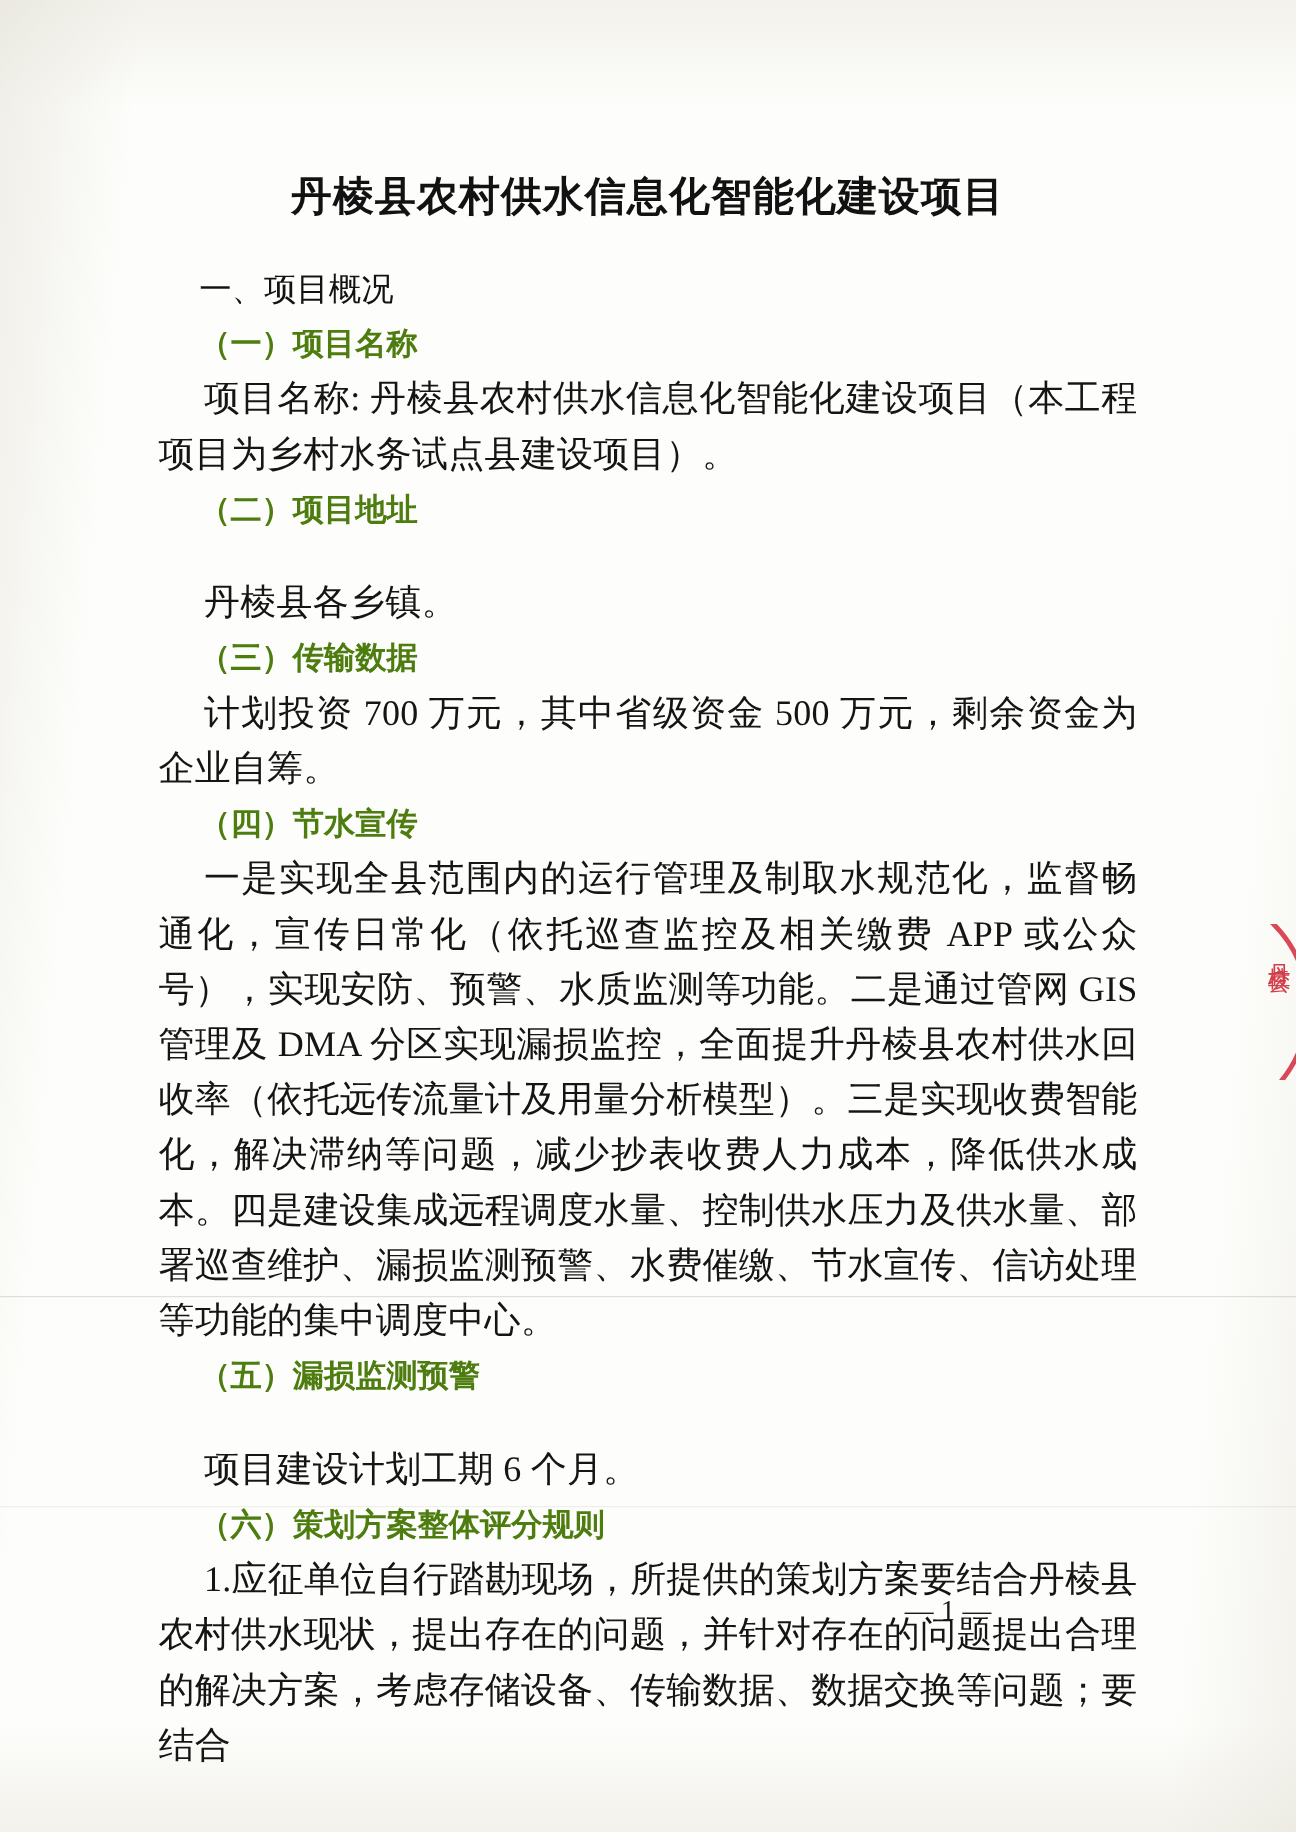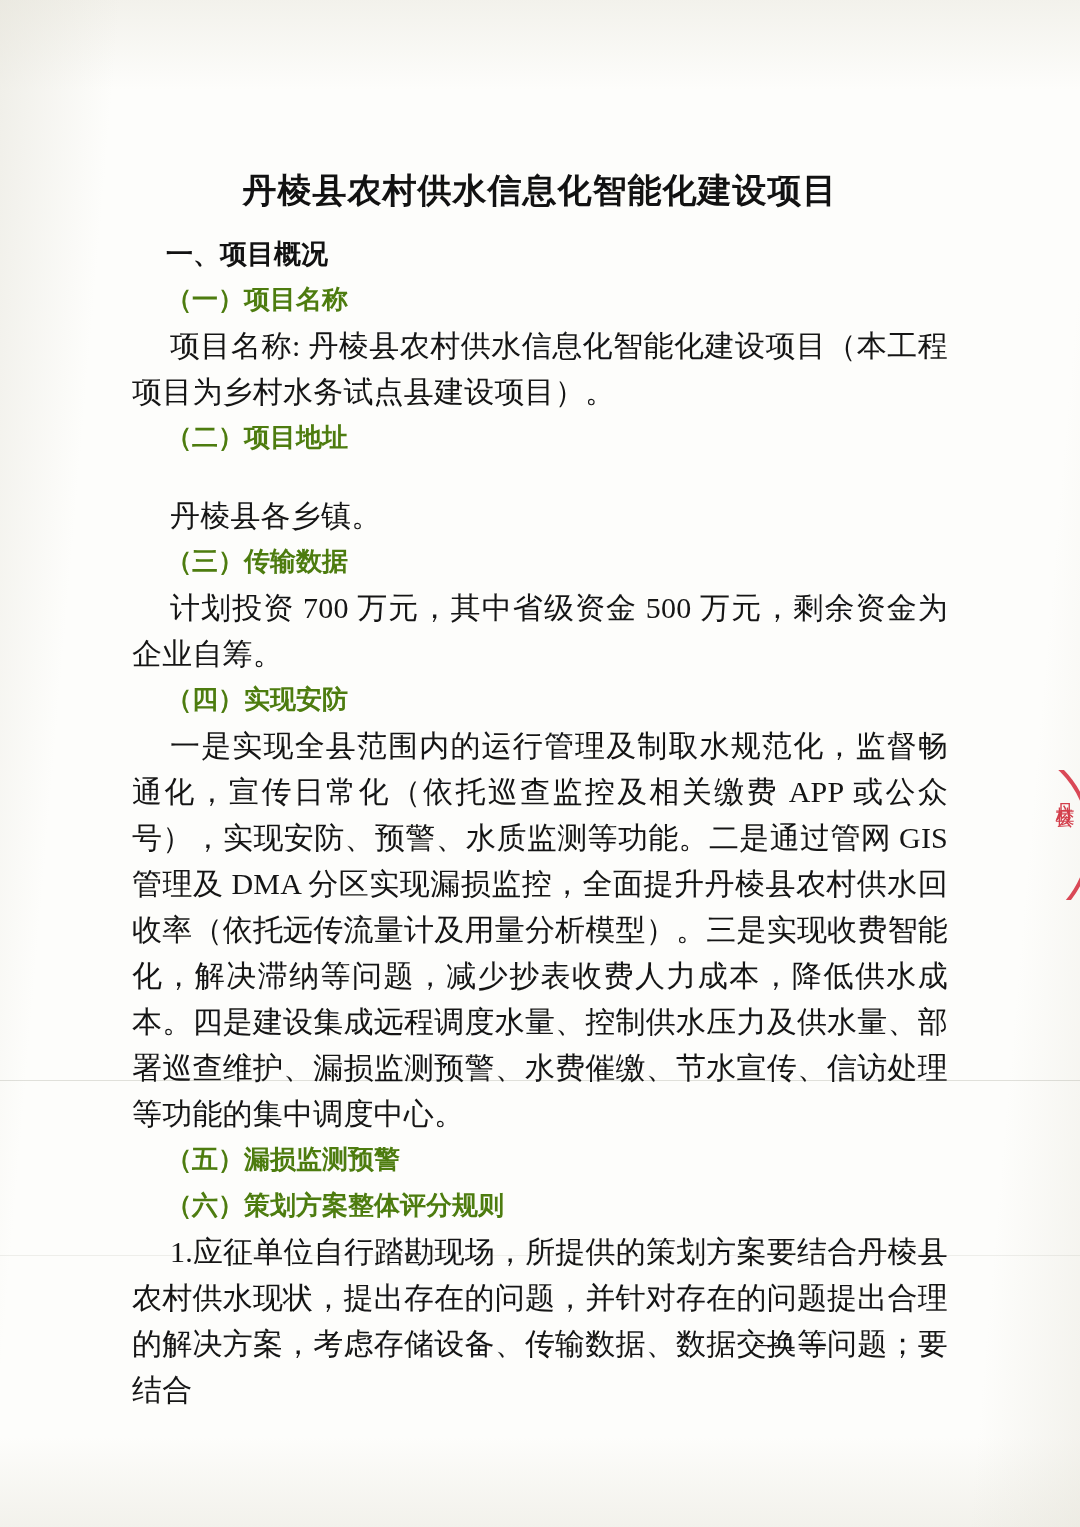--- a/index.html
+++ b/index.html
@@ -35,40 +35,40 @@
     position: absolute;
     left: 0;
     width: 100%;
     height: 1px;
     background: rgba(170,168,158,0.35);
     pointer-events: none;
   }
   .content {
     position: absolute;
     left: 132px;
-    top: 164px;
+    top: 138px;
     width: 816px;
   }
   .title {
     text-align: center;
     font-weight: bold;
     font-size: 34px;
     line-height: 54px;
     letter-spacing: 1px;
     color: #121212;
     font-family: "Liberation Serif", serif;
   }
   .title .line2 {
     display: block;
   }
   .section-h {
-    font-weight: bold;
+    font-weight: normal;
     font-size: 27px;
     line-height: 46px;
-    margin-top: 13px;
+    margin-top: 26px;
     text-indent: 34px;
     color: #121212;
   }
   .sub-h {
     font-weight: bold;
     font-size: 26px;
     line-height: 46px;
     text-indent: 34px;
     color: #4d7c0f;
   }
@@ -154,24 +154,25 @@
 
     <div class="sub-h">（一）项目名称</div>
     <p class="body">项目名称: 丹棱县农村供水信息化智能化建设项目（本工程项目为乡村水务试点县建设项目）。</p>
 
     <div class="sub-h">（二）项目地址</div>
     <p class="body nojustify">丹棱县各乡镇。</p>
 
     <div class="sub-h">（三）传输数据</div>
     <p class="body">计划投资 700 万元，其中省级资金 500 万元，剩余资金为企业自筹。</p>
 
-    <div class="sub-h">（四）实现安防</div>
+    <div class="sub-h">（四）节水宣传</div>
     <p class="body">一是实现全县范围内的运行管理及制取水规范化，监督畅通化，宣传日常化（依托巡查监控及相关缴费 APP 或公众号），实现安防、预警、水质监测等功能。二是通过管网 GIS 管理及 DMA 分区实现漏损监控，全面提升丹棱县农村供水回收率（依托远传流量计及用量分析模型）。三是实现收费智能化，解决滞纳等问题，减少抄表收费人力成本，降低供水成本。四是建设集成远程调度水量、控制供水压力及供水量、部署巡查维护、漏损监测预警、水费催缴、节水宣传、信访处理等功能的集中调度中心。</p>
 
     <div class="sub-h">（五）漏损监测预警</div>
+    <p class="body nojustify">项目建设计划工期 6 个月。</p>
 
     <div class="sub-h">（六）策划方案整体评分规则</div>
     <p class="body">1.应征单位自行踏勘现场，所提供的策划方案要结合丹棱县农村供水现状，提出存在的问题，并针对存在的问题提出合理的解决方案，考虑存储设备、传输数据、数据交换等问题；要结合</p>
 
   </div>
 
   <div class="page-num">— 1 —</div>
 
 </div>
 

